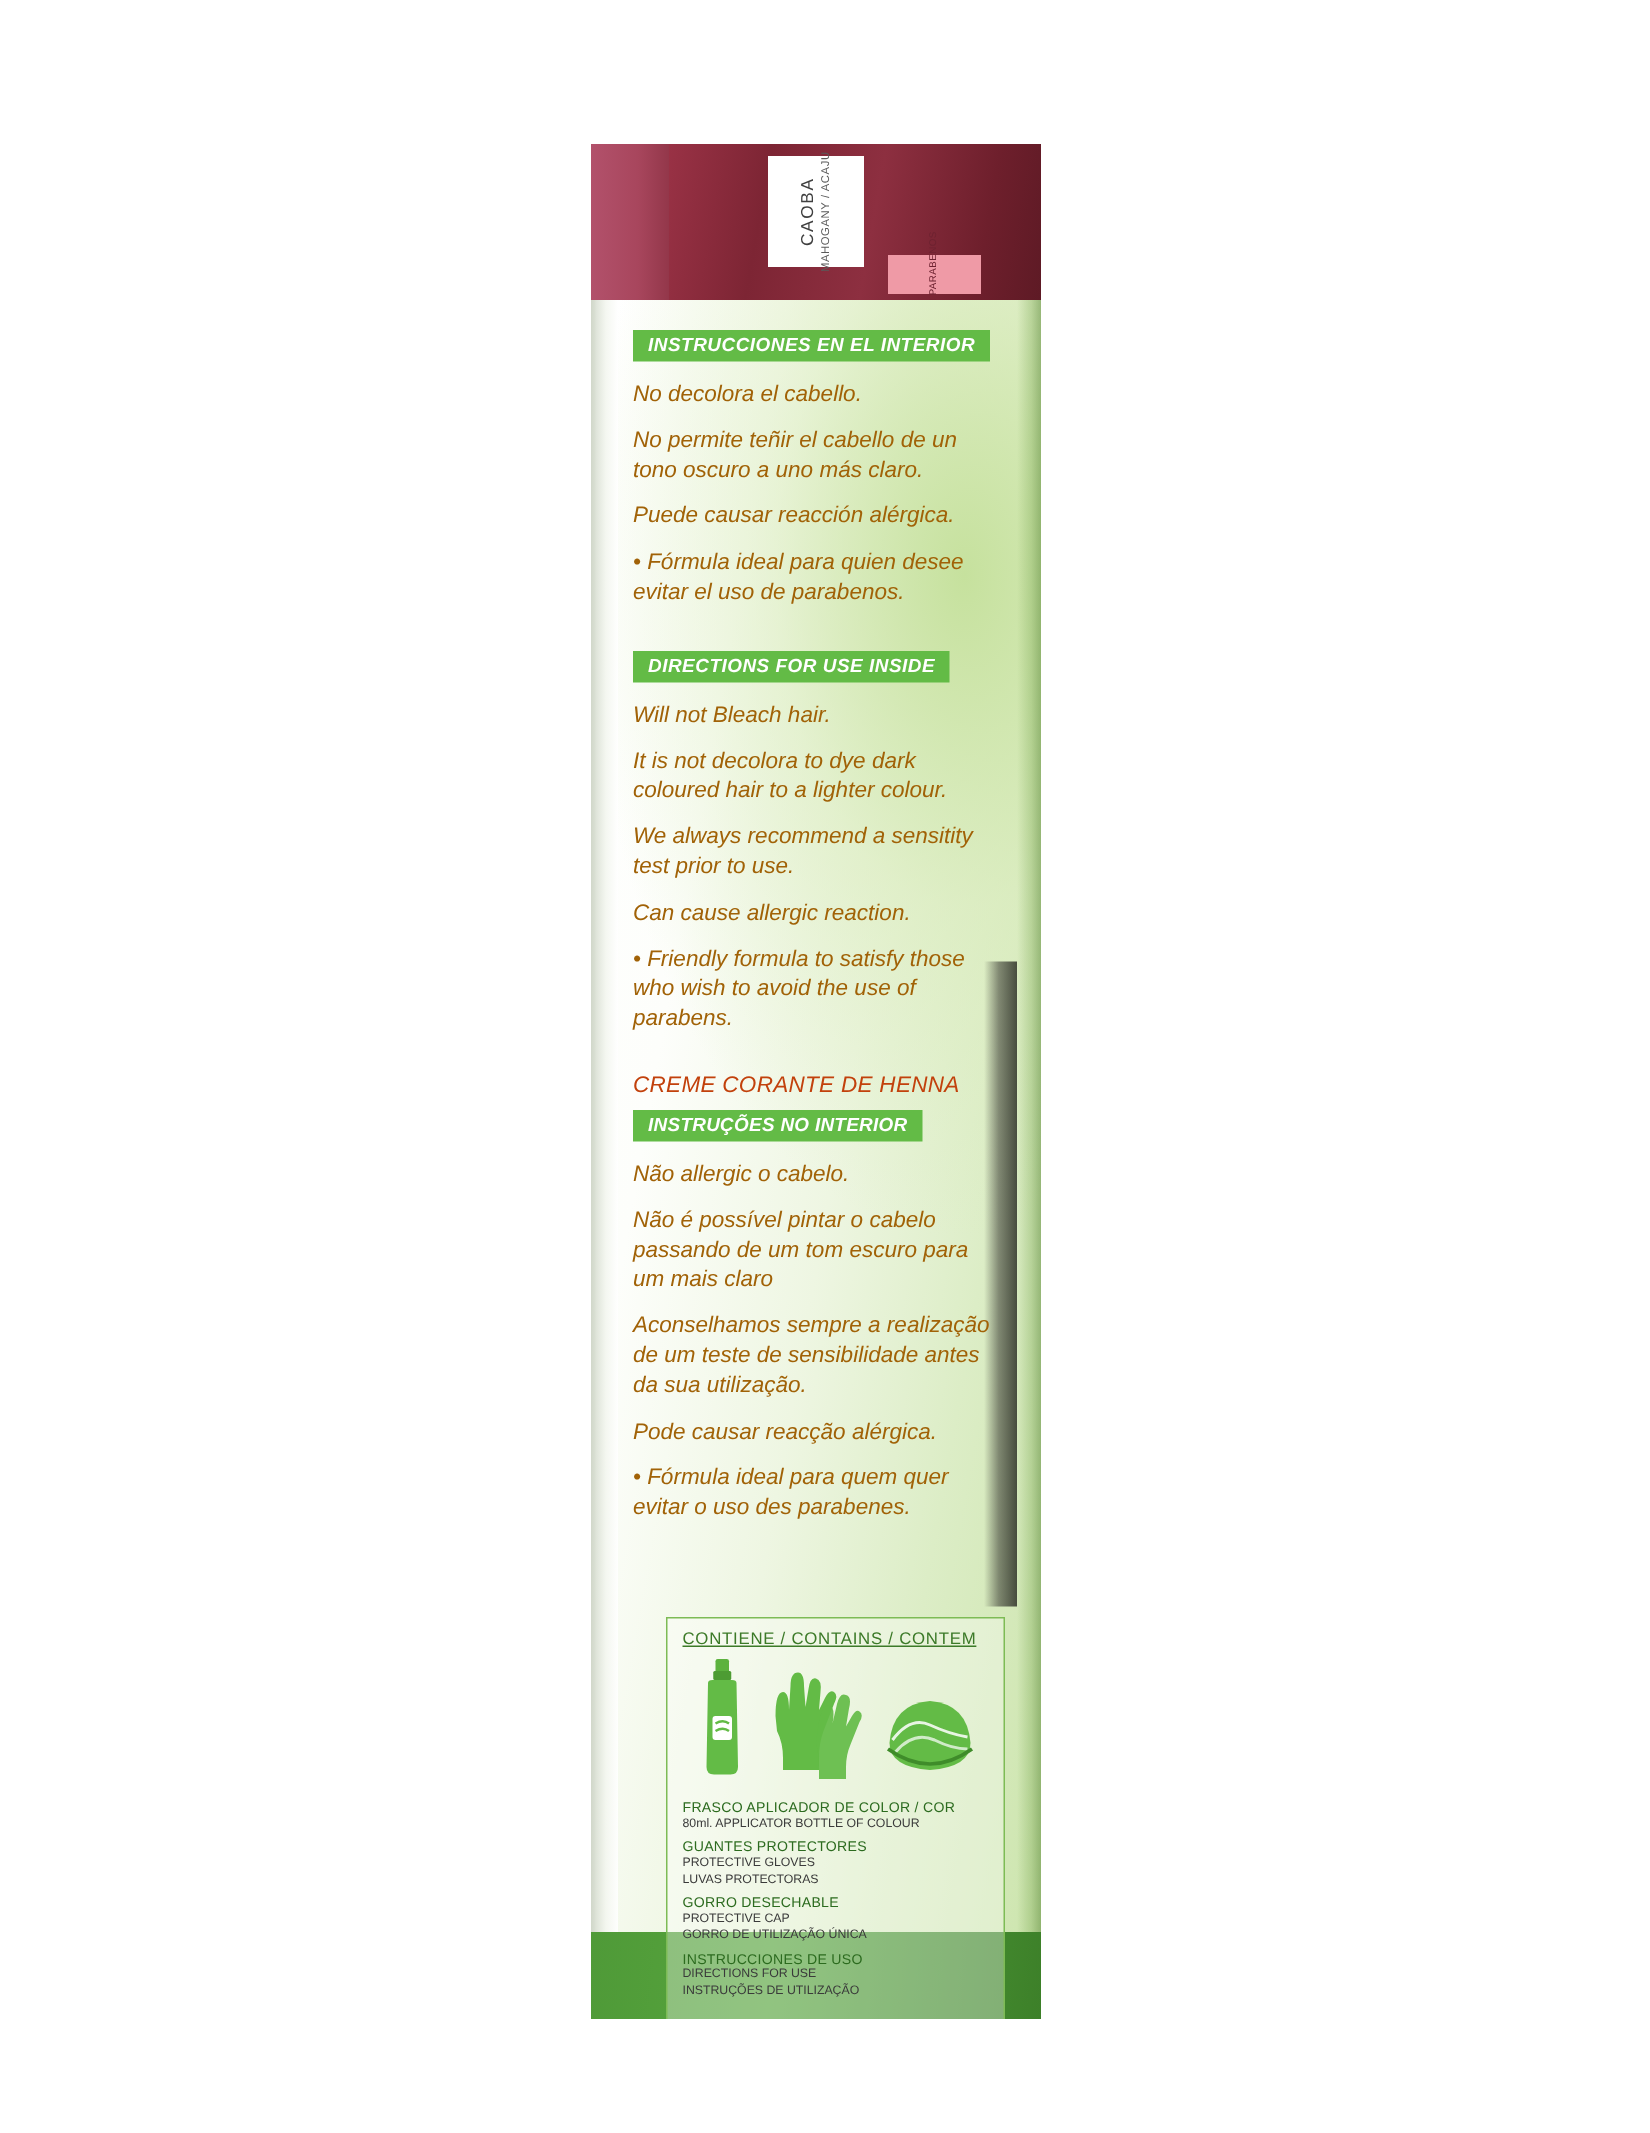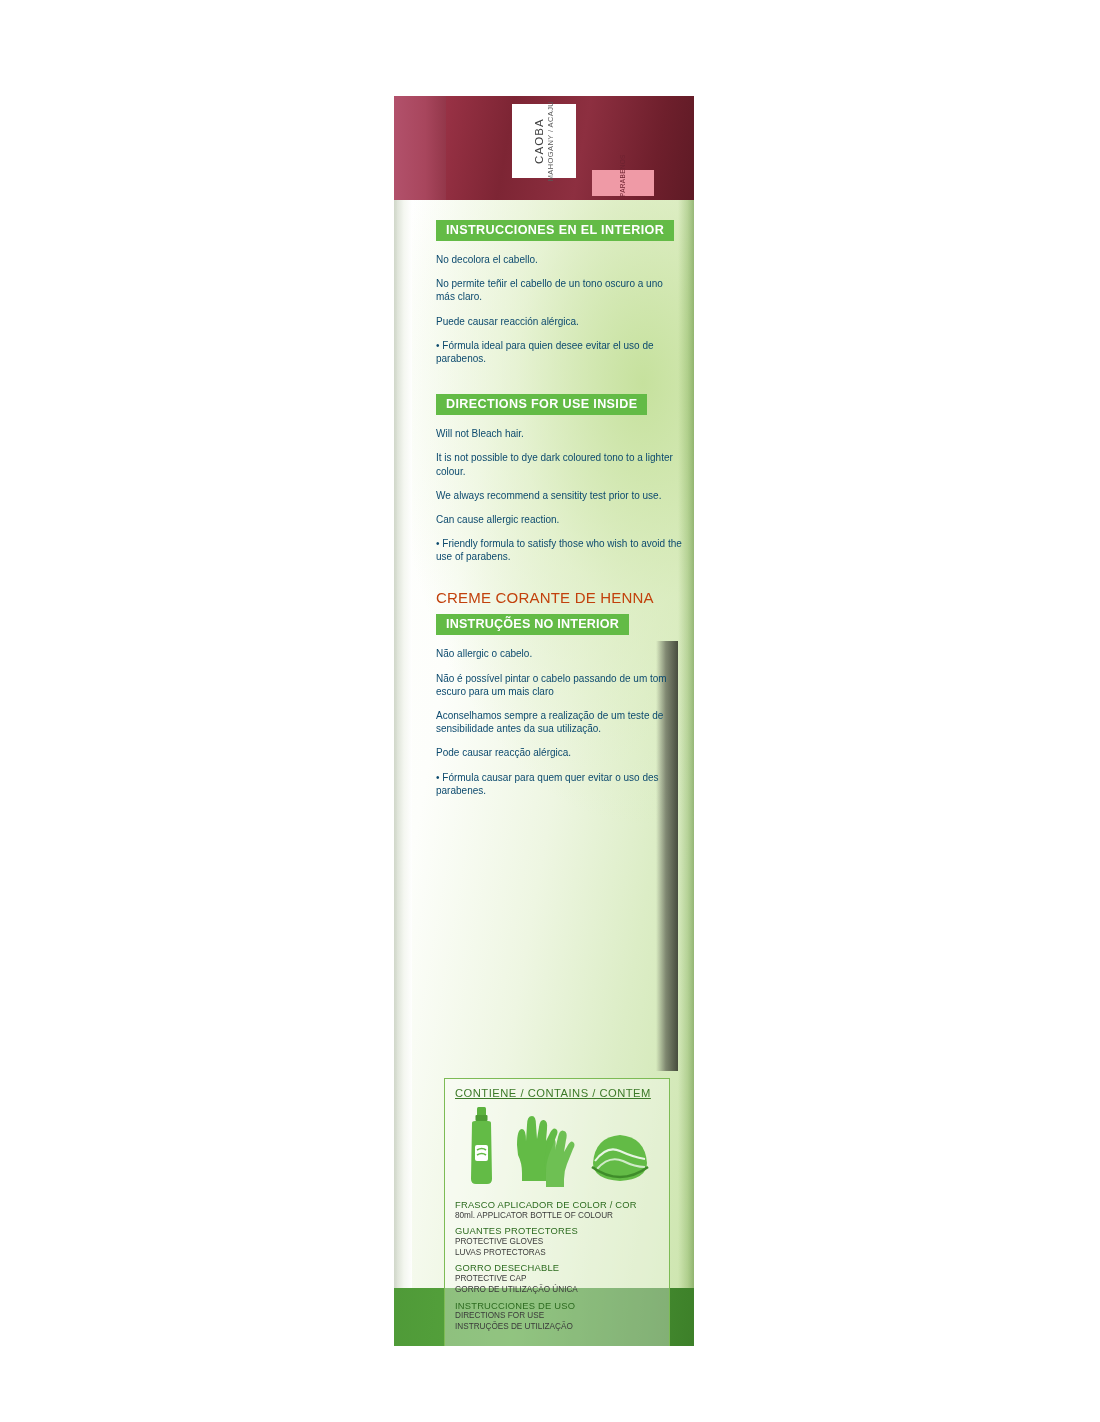--- a/index.html
+++ b/index.html
@@ -124,41 +124,42 @@
     left: 0;
     top: 1192px;
     width: 300px;
     height: 58px;
     background: linear-gradient(95deg, #4f9a38 0%, #57a53d 40%, #479032 75%, #3d8029 100%);
   }
 
   
   .content {
     position: absolute;
-    left: 42px;
+    left: 28px;
     top: 124px;
     width: 246px;
+    font-style: italic;
   }
   .band {
     display: inline-block;
     background: #63bb46;
     color: #ffffff;
     font-size: 12.6px;
     font-weight: bold;
     letter-spacing: .35px;
     padding: 3px 10px 4px 10px;
     margin: 0 0 12px 0;
     white-space: nowrap;
   }
   .band.pt { letter-spacing: .2px; }
   p.body {
     margin: 0 0 11px 0;
-    font-size: 10px;
+    font-size: 15px;
     line-height: 1.32;
-    color: #0c4a6e;
+    color: #a16207;
   }
   .heading-dark {
     margin: 26px 0 8px 0;
     font-size: 15px;
     color: #c2410c;
     letter-spacing: .2px;
     white-space: nowrap;
   }
   .block-gap { height: 18px; }
 
@@ -237,34 +238,34 @@
       <p class="body">No permite teñir el cabello de un tono oscuro a uno más claro.</p>
       <p class="body">Puede causar reacción alérgica.</p>
       <p class="body">• Fórmula ideal para quien desee evitar el uso de parabenos.</p>
     </div>
 
     <div class="block-gap"></div>
 
     <div>
       <div class="band">DIRECTIONS FOR USE INSIDE</div>
       <p class="body">Will not Bleach hair.</p>
-      <p class="body">It is not possible to dye dark coloured tono to a lighter colour.</p>
+      <p class="body">It is not decolora to dye dark coloured hair to a lighter colour.</p>
       <p class="body">We always recommend a sensitity test prior to use.</p>
       <p class="body">Can cause allergic reaction.</p>
       <p class="body">• Friendly formula to satisfy those who wish to avoid the use of parabens.</p>
     </div>
 
     <div>
       <div class="heading-dark">CREME CORANTE DE HENNA</div>
       <div class="band pt">INSTRUÇÕES  NO INTERIOR</div>
       <p class="body">Não allergic o cabelo.</p>
       <p class="body">Não é possível pintar o cabelo passando de um tom escuro para um mais claro</p>
       <p class="body">Aconselhamos sempre a realização de um teste de sensibilidade antes da sua utilização.</p>
       <p class="body">Pode causar reacção alérgica.</p>
-      <p class="body">• Fórmula causar para quem quer evitar o uso des parabenes.</p>
+      <p class="body">• Fórmula ideal para quem quer evitar o uso des parabenes.</p>
     </div>
   </div>
 
   <div class="contains">
     <div class="contains-title">CONTIENE / CONTAINS / CONTEM</div>
 
     <div class="icons">
 
       <span>
         <svg width="34" height="82" viewBox="0 0 34 82">

